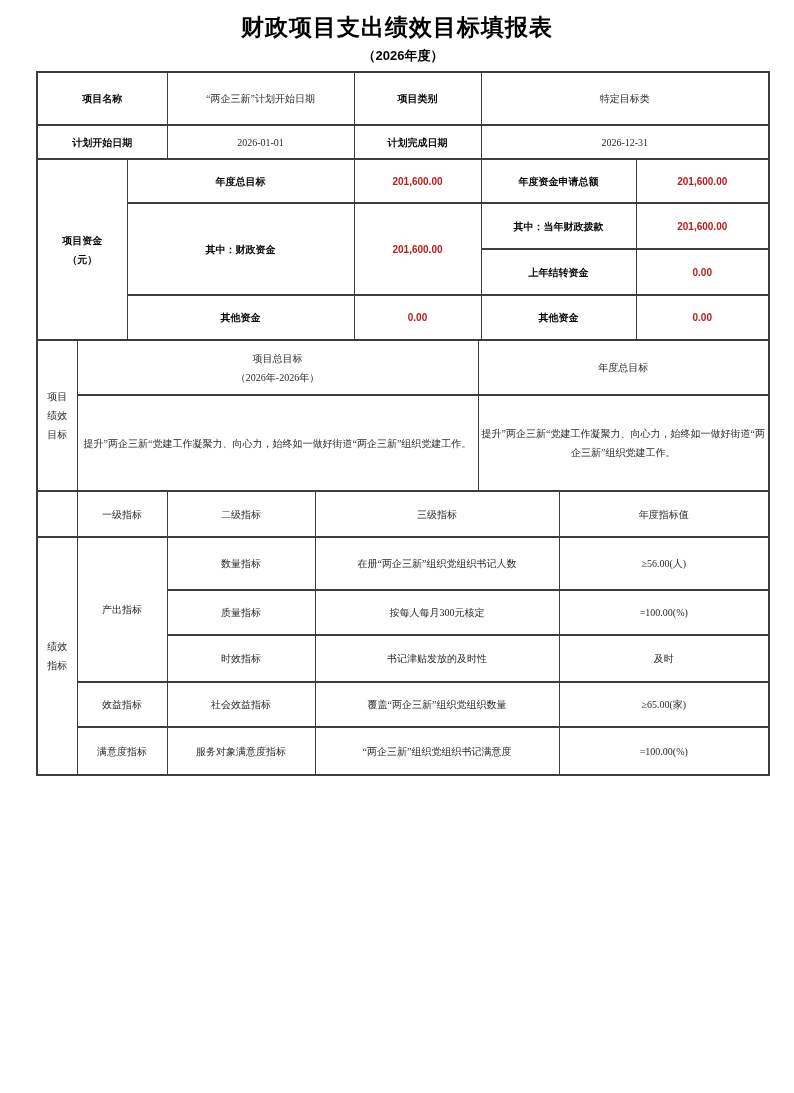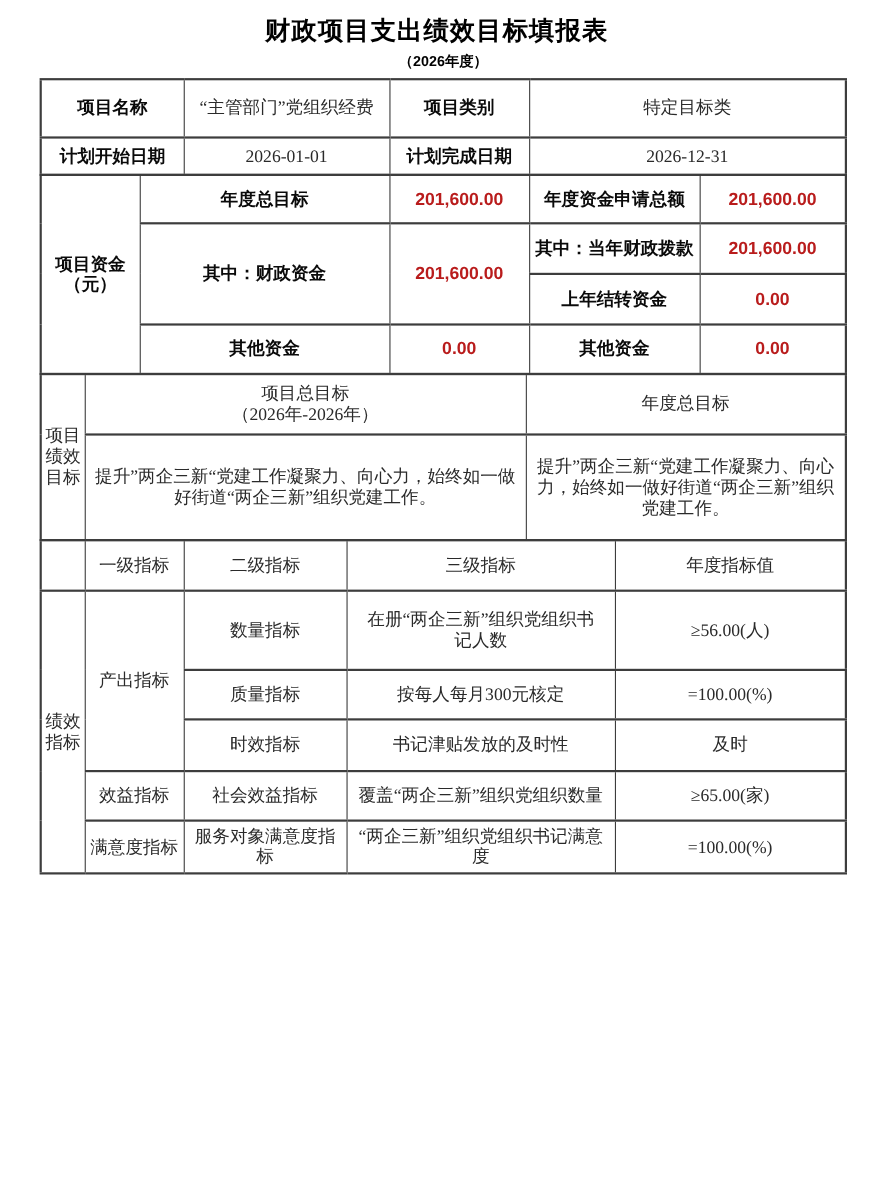--- a/index.html
+++ b/index.html
@@ -24,21 +24,21 @@
     margin-left:36px;border-collapse:collapse;table-layout:fixed;
     width:732px;
   }
   table.tbl.first{margin-top:7px;}
   table.tbl.stack{margin-top:-2px;}
   table.tbl{border:2px solid #3d3d3d;}
   table.tbl td{
     border-left:1px solid #3d3d3d;border-right:1px solid #3d3d3d;
     border-top:2px solid #3d3d3d;border-bottom:2px solid #3d3d3d;
     vertical-align:middle;text-align:center;
-    font-size:16px;line-height:19px;
+    font-size:10px;line-height:19px;
     padding:2px 3px;overflow:hidden;
   }
   .lbl{
     font-family:"Liberation Sans","DejaVu Sans",sans-serif;
     font-weight:bold;color:#0a0a0a;
   }
   .val{color:#2a2a2a;}
   .val-sm{font-size:13.5px;}
   .left{text-align:left;padding-left:4px;}
   .indent{text-align:left;padding-left:27px;}
@@ -71,21 +71,21 @@
   <table class="tbl first">
     <colgroup>
         <col style="width:130px">
         <col style="width:187px">
         <col style="width:127px">
         <col style="width:288px">
       </colgroup>
     <tbody>
       <tr class="h53">
         <td class="lbl">项目名称</td>
-        <td class="val">“主管部门”党组织经费</td>
+        <td class="val">“两企三新”计划开始日期</td>
         <td class="lbl">项目类别</td>
         <td class="val">特定目标类</td>
       </tr>
       <tr class="h34">
         <td class="lbl">计划开始日期</td>
         <td class="val">2026-01-01</td>
         <td class="lbl">计划完成日期</td>
         <td class="val">2026-12-31</td>
       </tr>
     </tbody>

